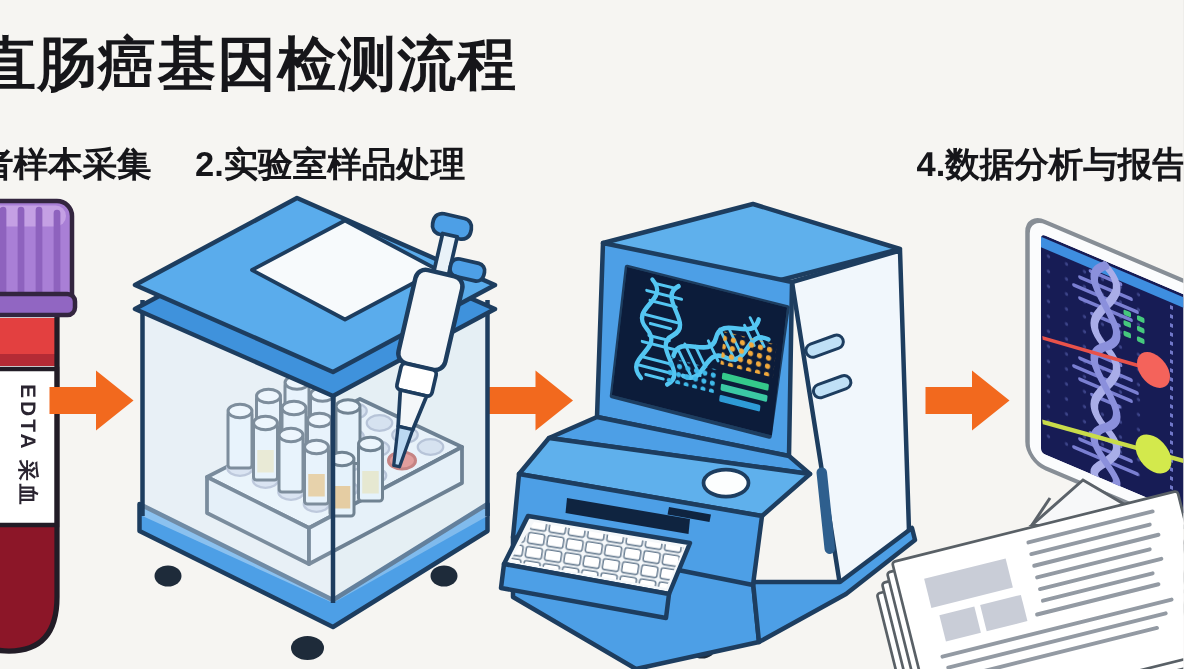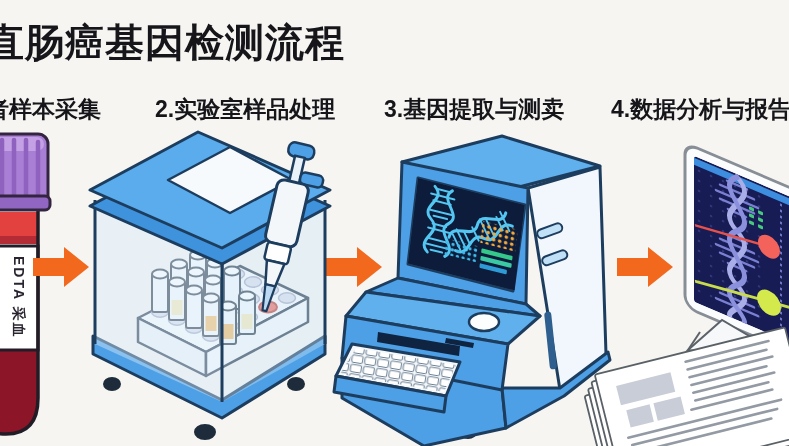--- a/index.html
+++ b/index.html
@@ -10,21 +10,21 @@
   .art{position:absolute;left:0;top:0;width:789px;height:446px;}
   .title{
     position:absolute;left:-15px;top:16px;font-size:39px;font-weight:800;
     color:#16161a;letter-spacing:1px;white-space:nowrap;
   }
   .step-label{
     position:absolute;top:94px;font-size:23px;font-weight:700;color:#16161a;
     letter-spacing:0px;white-space:nowrap;
   }
   .s1{left:-14px;}
-  .s2{left:155px;}
+  .s2{left:130px;}
   .s3{left:384px;}
   .s4{left:611px;}
 </style>
 </head>
 <body>
 
 <div class="stage">
 
   <svg class="art" viewBox="0 0 789 446">
     <defs>
@@ -356,15 +356,14 @@
             <rect x="622" y="426" width="152" height="2.6" rx="1.3"></rect>
           <rect x="626" y="434" width="140" height="2.6" rx="1.3"></rect>
         </g>
       </g>
     </g>
   </svg>
 
   <div class="title">直肠癌基因检测流程</div>
   <div class="step-label s1">者样本采集</div>
   <div class="step-label s2">2.实验室样品处理</div>
-  <div class="step-label s3">3.基因提取与测卖</div>
   <div class="step-label s4">4.数据分析与报告</div>
 </div>
 
 </body></html>

